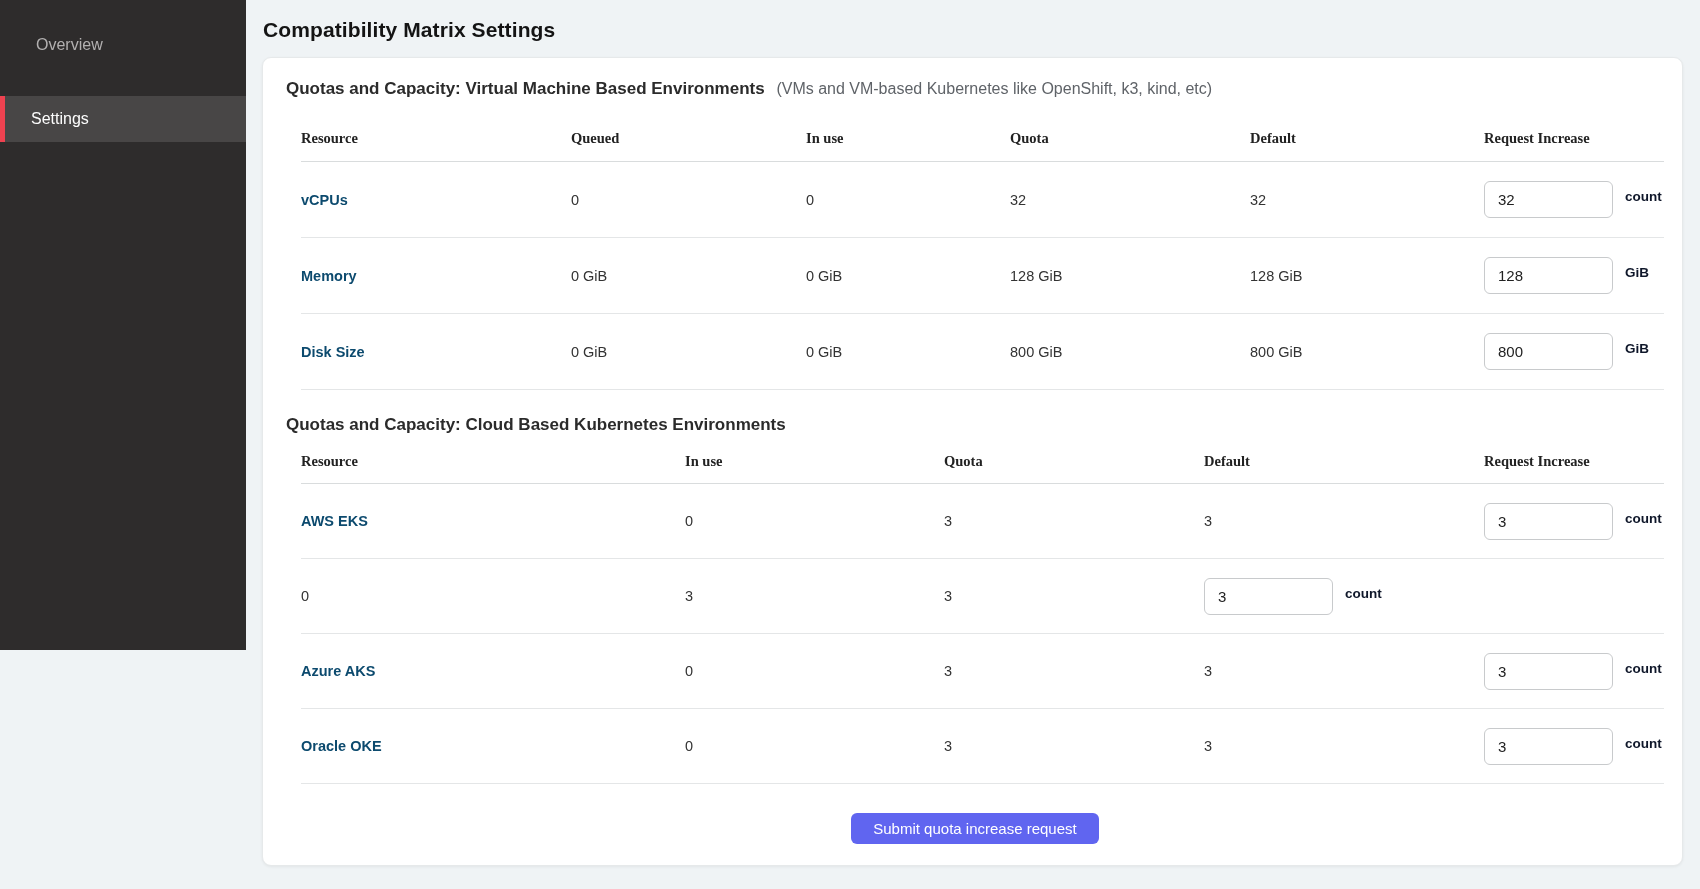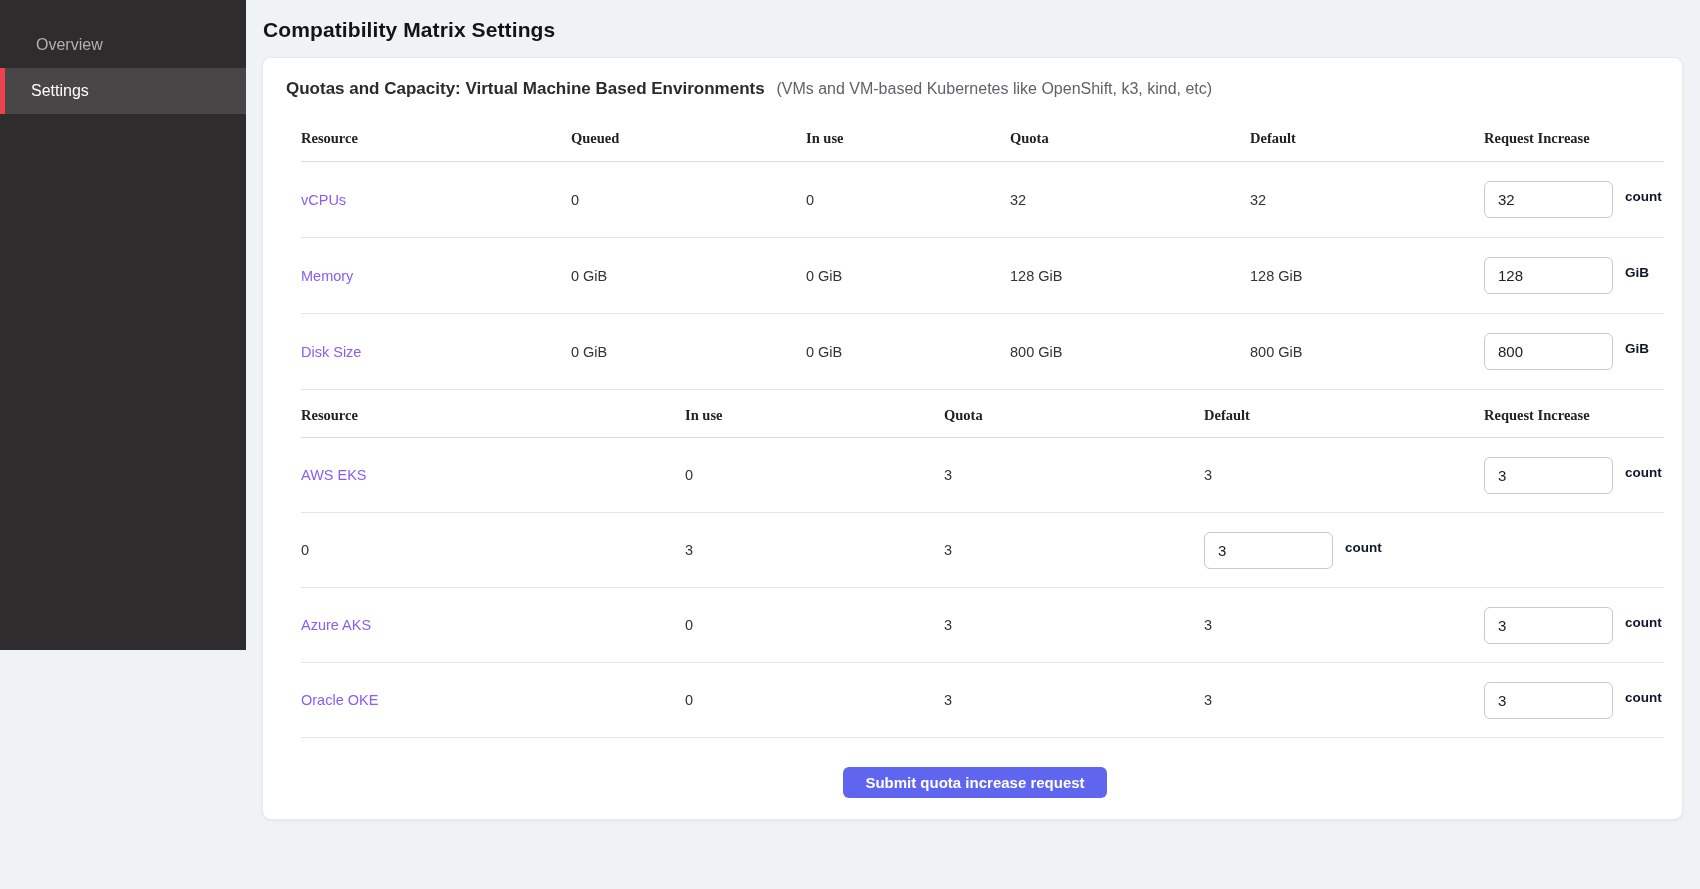--- a/index.html
+++ b/index.html
@@ -27,20 +27,21 @@
     font-size: 16px;
     color: #b2b0b0;
     cursor: pointer;
     border-left: 5px solid transparent;
   }
   .side-item.active {
     background: #484646;
     color: #fdfdfd;
     border-left: 5px solid #ee4250;
     padding-left: 26px;
+    margin-top: 28px;
   }
 
   
   .main {
     flex: 1;
     height: 816px;
     padding: 18px 17px 0 16px;
   }
   .page-title {
     font-size: 21px;
@@ -89,21 +90,21 @@
   .t2 .thead, .t2 .trow { grid-template-columns: 384px 259px 260px 280px 1fr; }
   .trow {
     display: grid;
     height: 76px;
     align-items: center;
     border-bottom: 1px solid #e4e6e7;
     font-size: 14.5px;
     color: #333;
   }
   .t2 .trow { height: 75px; }
-  .cell.resource { font-weight: 400; color: #8b5cf6; }
+  .cell.resource { font-weight: 700; color: #0c4a6e; }
   .cell.req { display: flex; align-items: center; gap: 12px; }
   .req-input {
     width: 129px;
     height: 37px;
     border: 1px solid #c8cacc;
     border-radius: 6px;
     padding-left: 13px;
     font-family: "Liberation Sans", sans-serif;
     font-size: 15px;
     color: #222;
@@ -117,21 +118,21 @@
     justify-content: center;
     margin-top: 29px;
   }
   .submit-btn {
     height: 31px;
     padding: 0 22px;
     background: #6065f0;
     color: #ffffff;
     font-family: "Liberation Sans", sans-serif;
     font-size: 15px;
-    font-weight: 700;
+    font-weight: 400;
     border: none;
     border-radius: 6px;
     cursor: pointer;
   }
 </style>
 </head>
 <body>
 
 <nav class="sidebar">
   <div class="side-item">
@@ -192,20 +193,23 @@
         <div class="cell">0 GiB</div>
         <div class="cell">800 GiB</div>
         <div class="cell">800 GiB</div>
         <div class="cell req">
           <input class="req-input" type="text" value="800" style="">
           <span class="unit">GiB</span>
         </div>
       </div>
     </div>
 
+    <h2 class="section-title second">
+      <span>Quotas and Capacity: Cloud Based Kubernetes Environments</span>
+    </h2>
 
     <div class="grid-table t2">
       <div class="thead">
         <div class="cell">Resource</div>
         <div class="cell">In use</div>
         <div class="cell">Quota</div>
         <div class="cell">Default</div>
         <div class="cell">Request Increase</div>
       </div>
 

